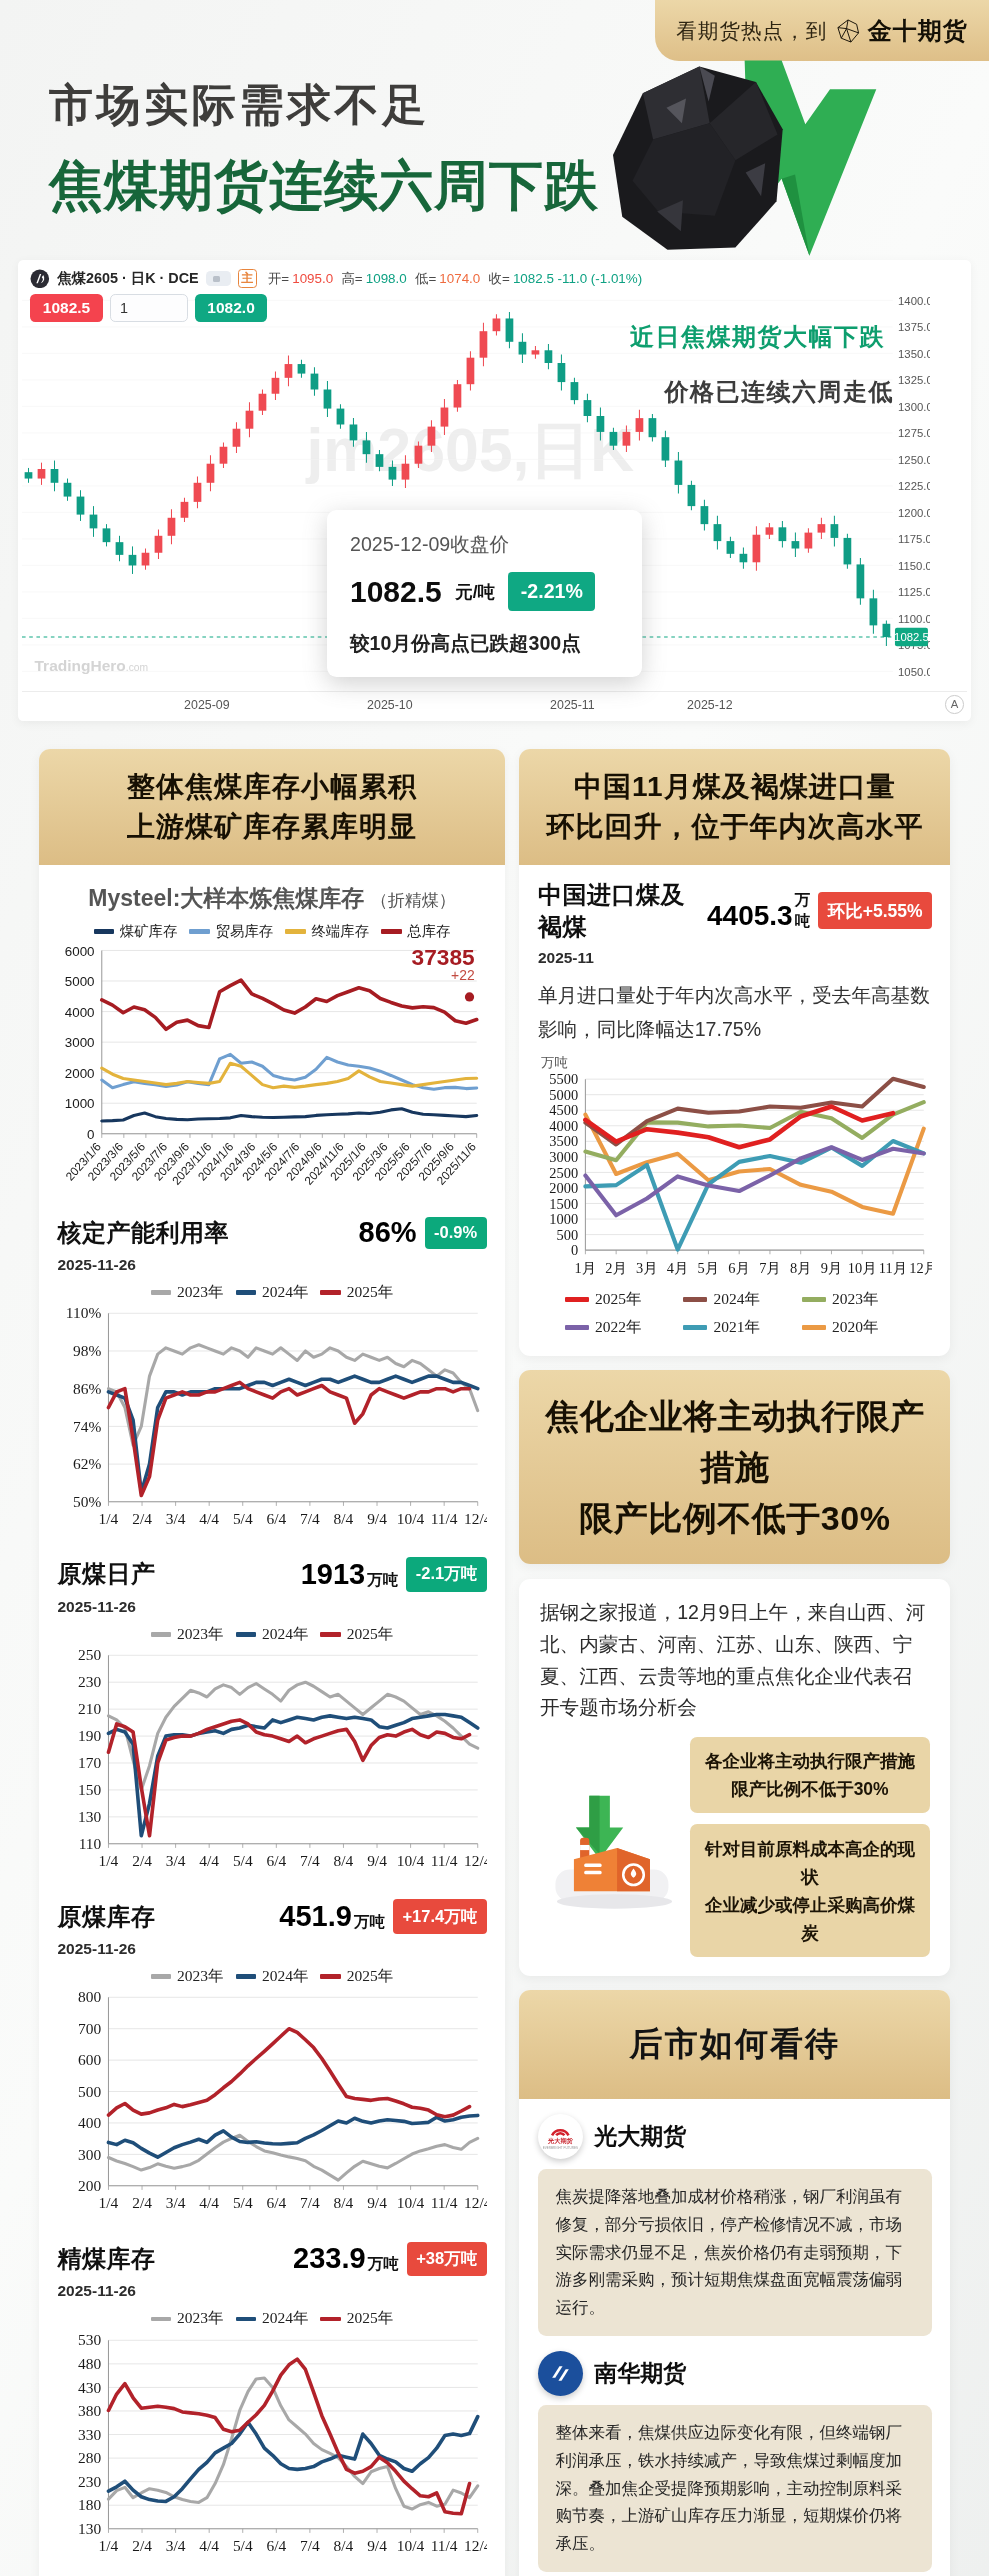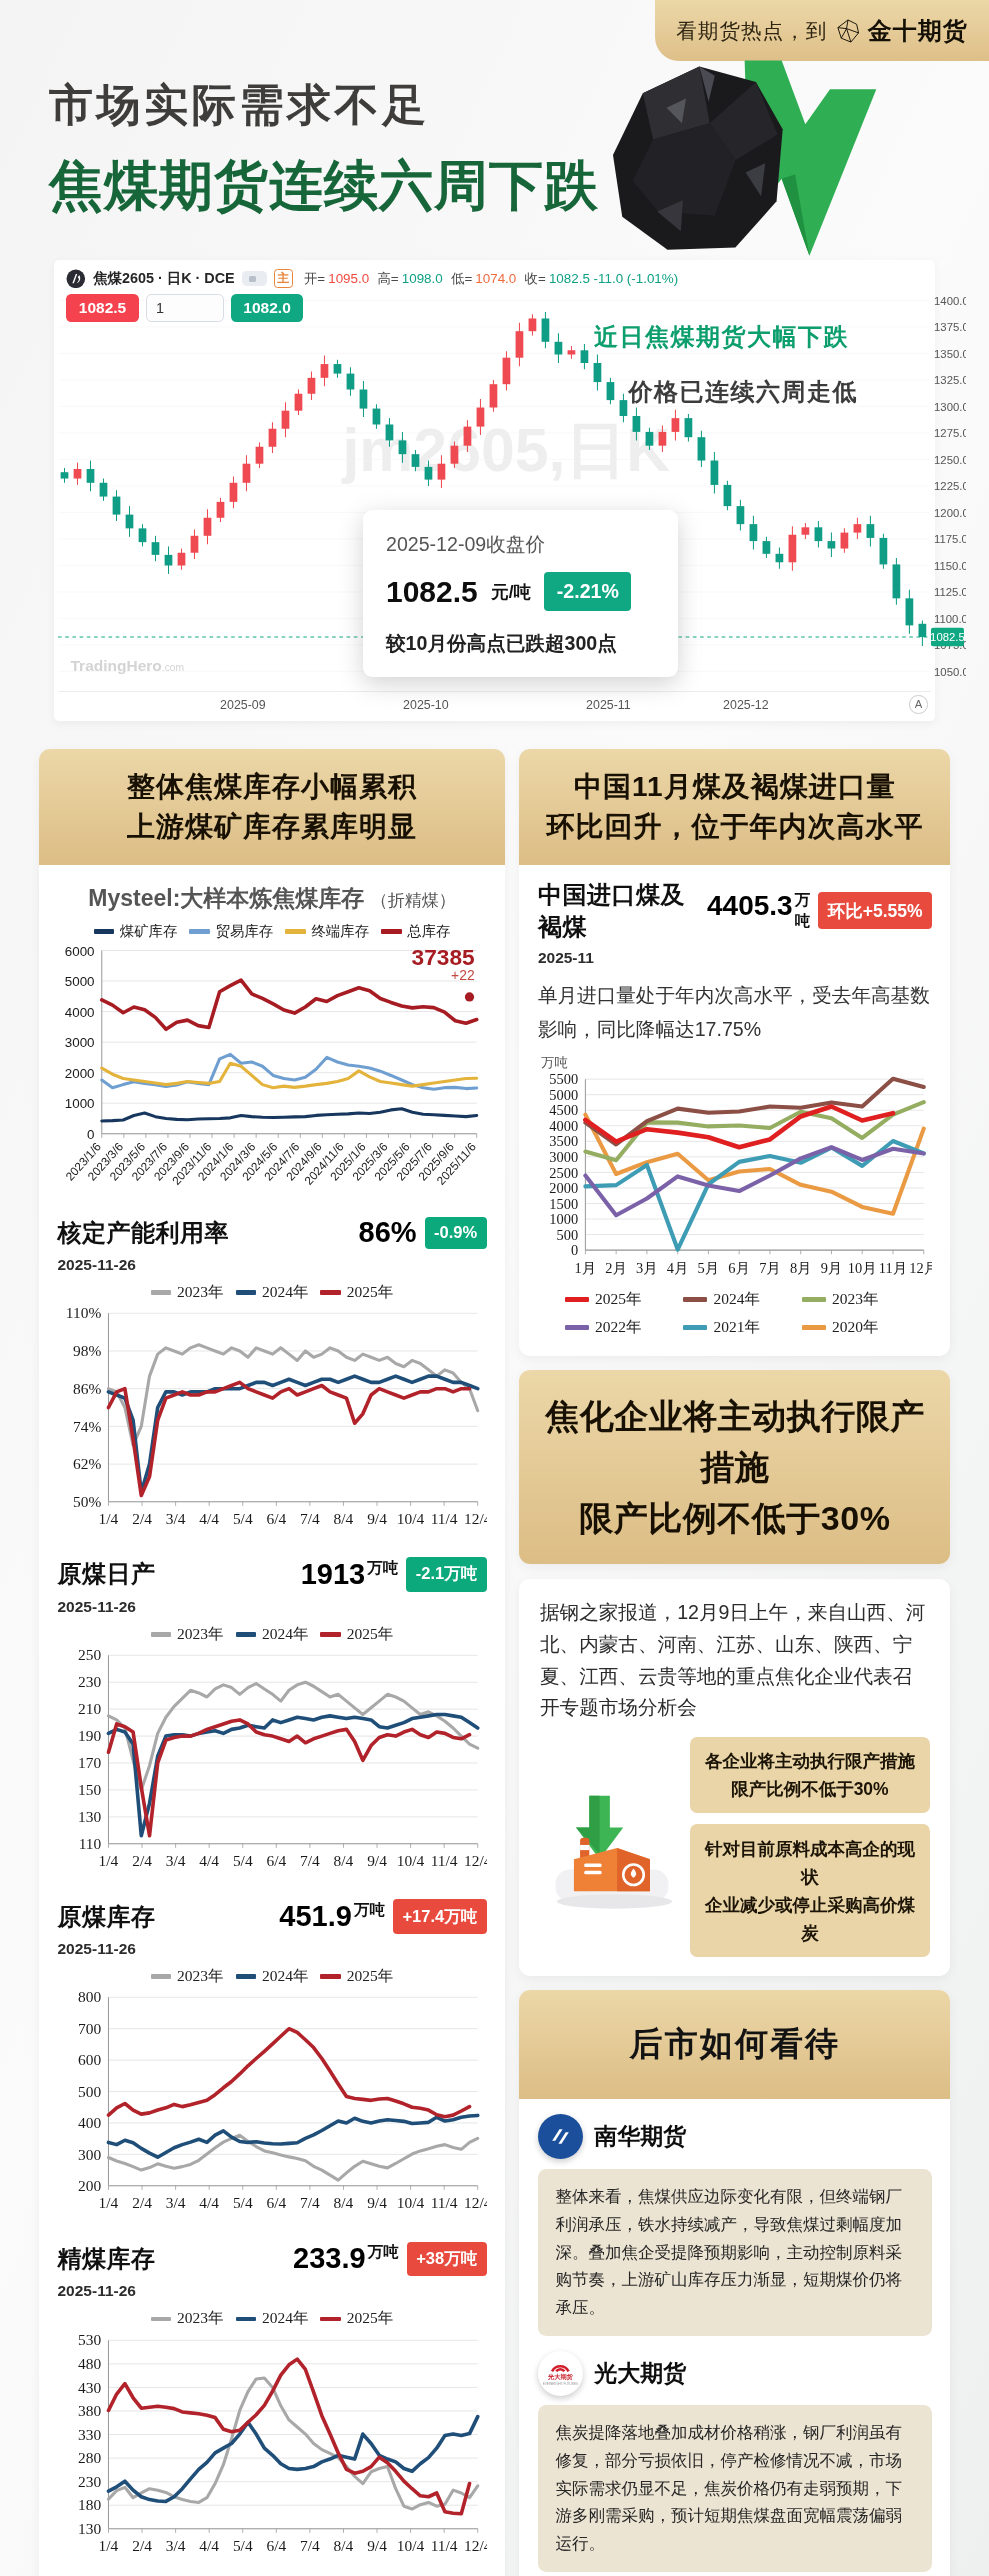--- a/index.html
+++ b/index.html
@@ -13,21 +13,21 @@
   .hero{position:relative;height:260px;flex:none;}
   .promo-badge{position:absolute;top:0;right:0;width:334px;height:61px;
     background:linear-gradient(180deg,#ecd7a8,#debf88);border-radius:0 0 0 24px;
     display:flex;align-items:center;justify-content:center;gap:8.2px;}
   .promo-prefix{font-size:20.6px;color:#2e2512;font-weight:500;letter-spacing:1px;}
   .promo-brand{font-size:24px;font-weight:900;color:#141006;letter-spacing:1px;}
   .hero-t1{position:absolute;left:49px;top:76px;font-size:44px;font-weight:800;color:#3e3d3b;letter-spacing:3.6px;}
   .hero-t2{position:absolute;left:49px;top:150px;font-size:54px;font-weight:900;color:#17663a;letter-spacing:1px;}
   .hero-art{position:absolute;right:90px;top:46px;width:319px;height:216px;}
   
-  .kcard{position:relative;margin:0 54px;height:461px;background:#fff;border-radius:5.2px;
+  .kcard{position:relative;margin:0 18px;height:461px;background:#fff;border-radius:5.2px;
          box-shadow:0 2.1px 9.3px rgba(0,0,0,.05);flex:none;text-decoration:underline;}
   .k-header{position:absolute;top:7.2px;left:12.4px;right:12.4px;height:23px;display:flex;align-items:center;gap:7.2px;z-index:5;}
   .k-logo{width:19.6px;height:19.6px;flex:none;}
   .k-sym{font-size:14.4px;color:#262626;font-weight:700;}
   .k-toggle{width:25px;height:15.5px;background:#e9edf2;border-radius:4.6px;position:relative;}
   .k-toggle i{position:absolute;left:7.2px;top:4.6px;width:7.2px;height:6.2px;background:#b9c0c9;border-radius:1.5px;display:block;}
   .k-main{width:18.5px;height:18.5px;border:1px solid #e8853d;color:#e8853d;border-radius:3.6px;font-size:12px;
           display:flex;align-items:center;justify-content:center;font-weight:700;}
   .k-ohlc{display:flex;gap:3.1px;margin-left:4.1px;font-size:13.4px;color:#4a4a4a;align-items:center;white-space:nowrap;}
   .k-ohlc b{font-weight:500;}
@@ -66,21 +66,21 @@
   .legend{display:flex;justify-content:center;gap:12px;margin-top:8.2px;align-items:center;flex-wrap:wrap;}
   .legend .it{display:flex;align-items:center;gap:5.7px;font-size:14.4px;color:#222;}
   .legend .sw{width:20.6px;height:4.6px;border-radius:1px;flex:none;}
   .legend.serif .it{font-family:var(--serif);font-size:15.5px;}
   .legend-grid{display:grid;grid-template-columns:repeat(3,103px);justify-content:center;column-gap:15.5px;row-gap:7.2px;margin-top:7.2px;}
   .legend-grid .it{display:flex;align-items:center;gap:6.2px;font-size:15.5px;color:#222;font-family:var(--serif);}
   .legend-grid .sw{width:24px;height:4.6px;border-radius:1px;flex:none;}
   .sec{margin-top:13.4px;}
   .sec-head{display:flex;align-items:center;}
   .sec-title{font-size:24px;font-weight:700;color:#101010;letter-spacing:0.5px;}
-  .sec-valwrap{margin-left:auto;display:flex;align-items:flex-start;}
+  .sec-valwrap{margin-left:auto;display:flex;align-items:flex-end;}
   .sec-val{font-size:29px;font-weight:800;color:#000;}
   .sec-unit{font-size:15.5px;font-weight:700;color:#111;margin-left:2.1px;}
   .badge-chip{color:#fff;font-size:16.5px;font-weight:700;padding:6.2px 9.3px;border-radius:4.1px;margin-left:8.2px;white-space:nowrap;}
   .sec-date{font-size:15.5px;font-weight:700;color:#2d2d2d;margin-top:6.2px;}
   .chart{margin-top:2.1px;}
   .imp-para{margin-top:11.3px;font-size:19.6px;color:#333;line-height:1.75;}
   .axis-unit{font-size:13.4px;color:#555;margin:7.2px 0 0 3.1px;font-family:var(--serif);}
   .tanblock{margin-top:14.4px;border-radius:11.3px;background:linear-gradient(180deg,#ecd7a8,#dcbd85);
             padding:20.6px 9.3px;text-align:center;box-shadow:0 3.1px 11.3px rgba(0,0,0,.05);}
   .tanblock .l{font-size:34px;font-weight:900;color:#171003;line-height:1.5;letter-spacing:0.5px;}
@@ -875,46 +875,46 @@
           </div>
         </div>
       </div>
     </div>
 
     <div class="card" style="margin-top:14.4px">
       <div class="outlook-head">后市如何看待</div>
       <div class="card-body">
         <div class="broker">
           <div class="broker-row">
-            <div class="blogo" style="background:#1b4f9c">
-              <svg width="27" height="27" viewBox="0 0 52 52">
-                  <path d="M10,34 L24,12 L30,12 L16,34 Z" fill="#fff"></path>
-                  <path d="M22,40 L36,18 L42,18 L28,40 Z" fill="#fff"></path>
-                </svg>
-            </div>
-            <div class="bname">南华期货</div>
-          </div>
-          <div class="quote">整体来看，焦煤供应边际变化有限，但终端钢厂利润承压，铁水持续减产，导致焦煤过剩幅度加深。叠加焦企受提降预期影响，主动控制原料采购节奏，上游矿山库存压力渐显，短期煤价仍将承压。</div>
-        </div>
-        <div class="broker">
-          <div class="broker-row">
             <div class="blogo">
               <svg width="20.6" height="13.4" viewBox="0 0 40 26">
                   <path d="M4,22 A18 18 0 0 1 36,22" fill="none" stroke="#d3212c" stroke-width="5"></path>
                   <path d="M12,22 A10 10 0 0 1 28,22" fill="none" stroke="#d3212c" stroke-width="5"></path>
                 </svg>
               <div style="font-size:6.2px;font-weight:800;color:#c8232c">光大期货</div>
               <div style="font-size:3.1px;color:#999">EVERBRIGHT FUTURES</div>
             </div>
             <div class="bname">光大期货</div>
           </div>
           <div class="quote">焦炭提降落地叠加成材价格稍涨，钢厂利润虽有修复，部分亏损依旧，停产检修情况不减，市场实际需求仍显不足，焦炭价格仍有走弱预期，下游多刚需采购，预计短期焦煤盘面宽幅震荡偏弱运行。</div>
         </div>
         <div class="broker">
           <div class="broker-row">
+            <div class="blogo" style="background:#1b4f9c">
+              <svg width="27" height="27" viewBox="0 0 52 52">
+                  <path d="M10,34 L24,12 L30,12 L16,34 Z" fill="#fff"></path>
+                  <path d="M22,40 L36,18 L42,18 L28,40 Z" fill="#fff"></path>
+                </svg>
+            </div>
+            <div class="bname">南华期货</div>
+          </div>
+          <div class="quote">整体来看，焦煤供应边际变化有限，但终端钢厂利润承压，铁水持续减产，导致焦煤过剩幅度加深。叠加焦企受提降预期影响，主动控制原料采购节奏，上游矿山库存压力渐显，短期煤价仍将承压。</div>
+        </div>
+        <div class="broker">
+          <div class="broker-row">
             <div class="blogo" style="background:#2a6f74">
               <div style="font-size:8.2px;font-weight:800;color:#fff">新湖期货</div>
               <div style="font-size:3.6px;color:#d7ecec">XINHU FUTURES</div>
             </div>
             <div class="bname">新湖期货</div>
           </div>
 
         </div>
       </div>
     </div>

